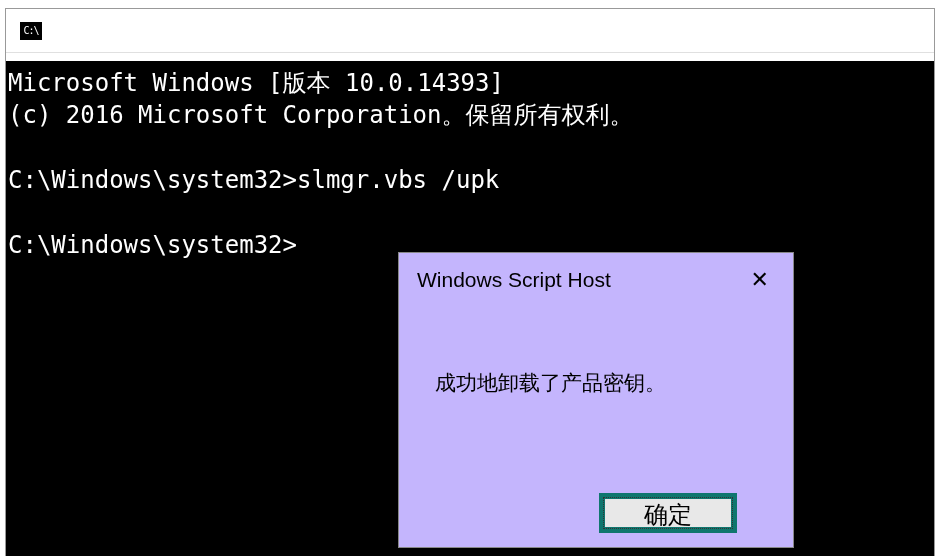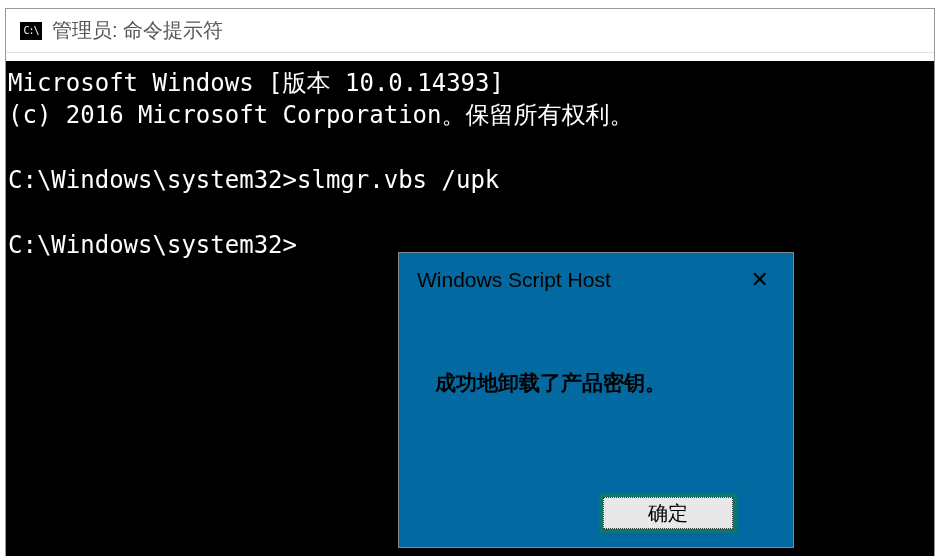--- a/index.html
+++ b/index.html
@@ -64,21 +64,21 @@
     }
     .console-line {
       white-space: pre;
     }
     .dialog {
       position: absolute;
       top: 252px;
       left: 398px;
       width: 396px;
       height: 296px;
-      background: #0369a1;
+      background: #c4b5fd;
       border: 1px solid #888;
       box-shadow: 0 0 2px rgba(0,0,0,0.2);
     }
     .dialog-titlebar {
       height: 54px;
       display: flex;
       align-items: center;
       justify-content: space-between;
       padding: 0 16px 0 18px;
     }
@@ -89,47 +89,46 @@
     .dialog-close {
       font-size: 22px;
       color: #000;
       cursor: pointer;
       padding: 4px 8px;
       line-height: 1;
     }
     .dialog-body {
       padding: 62px 20px 20px 36px;
       font-size: 21px;
-      font-weight: bold;
+      font-weight: normal;
       color: #000;
     }
     .dialog-footer {
       position: absolute;
       bottom: 14px;
       right: 56px;
     }
     .dialog-button {
       width: 138px;
       height: 40px;
       background: #e8e8e8;
-      border: 4px solid #0f766e;
-      font-size: 20px;
+      border: 6px solid #0f766e;
+      font-size: 24px;
       font-family: "Microsoft YaHei", "SimSun", sans-serif;
       cursor: pointer;
       outline: 1px dotted #333;
       outline-offset: -5px;
     }
   </style>
 </head>
 <body>
 
 <div class="window-frame">
   <div class="title-bar">
     <div class="title-icon">C:\</div>
-    <div class="title-text">管理员: 命令提示符</div>
   </div>
   <div class="console-area"><span class="console-line">Microsoft Windows [版本 10.0.14393]</span>
 <span class="console-line">(c) 2016 Microsoft Corporation。保留所有权利。</span>
 <span class="console-line"></span>
 <span class="console-line">C:\Windows\system32&gt;slmgr.vbs /upk</span>
 <span class="console-line"></span>
 <span class="console-line">C:\Windows\system32&gt;</span></div>
 </div>
 
 <div class="dialog">

